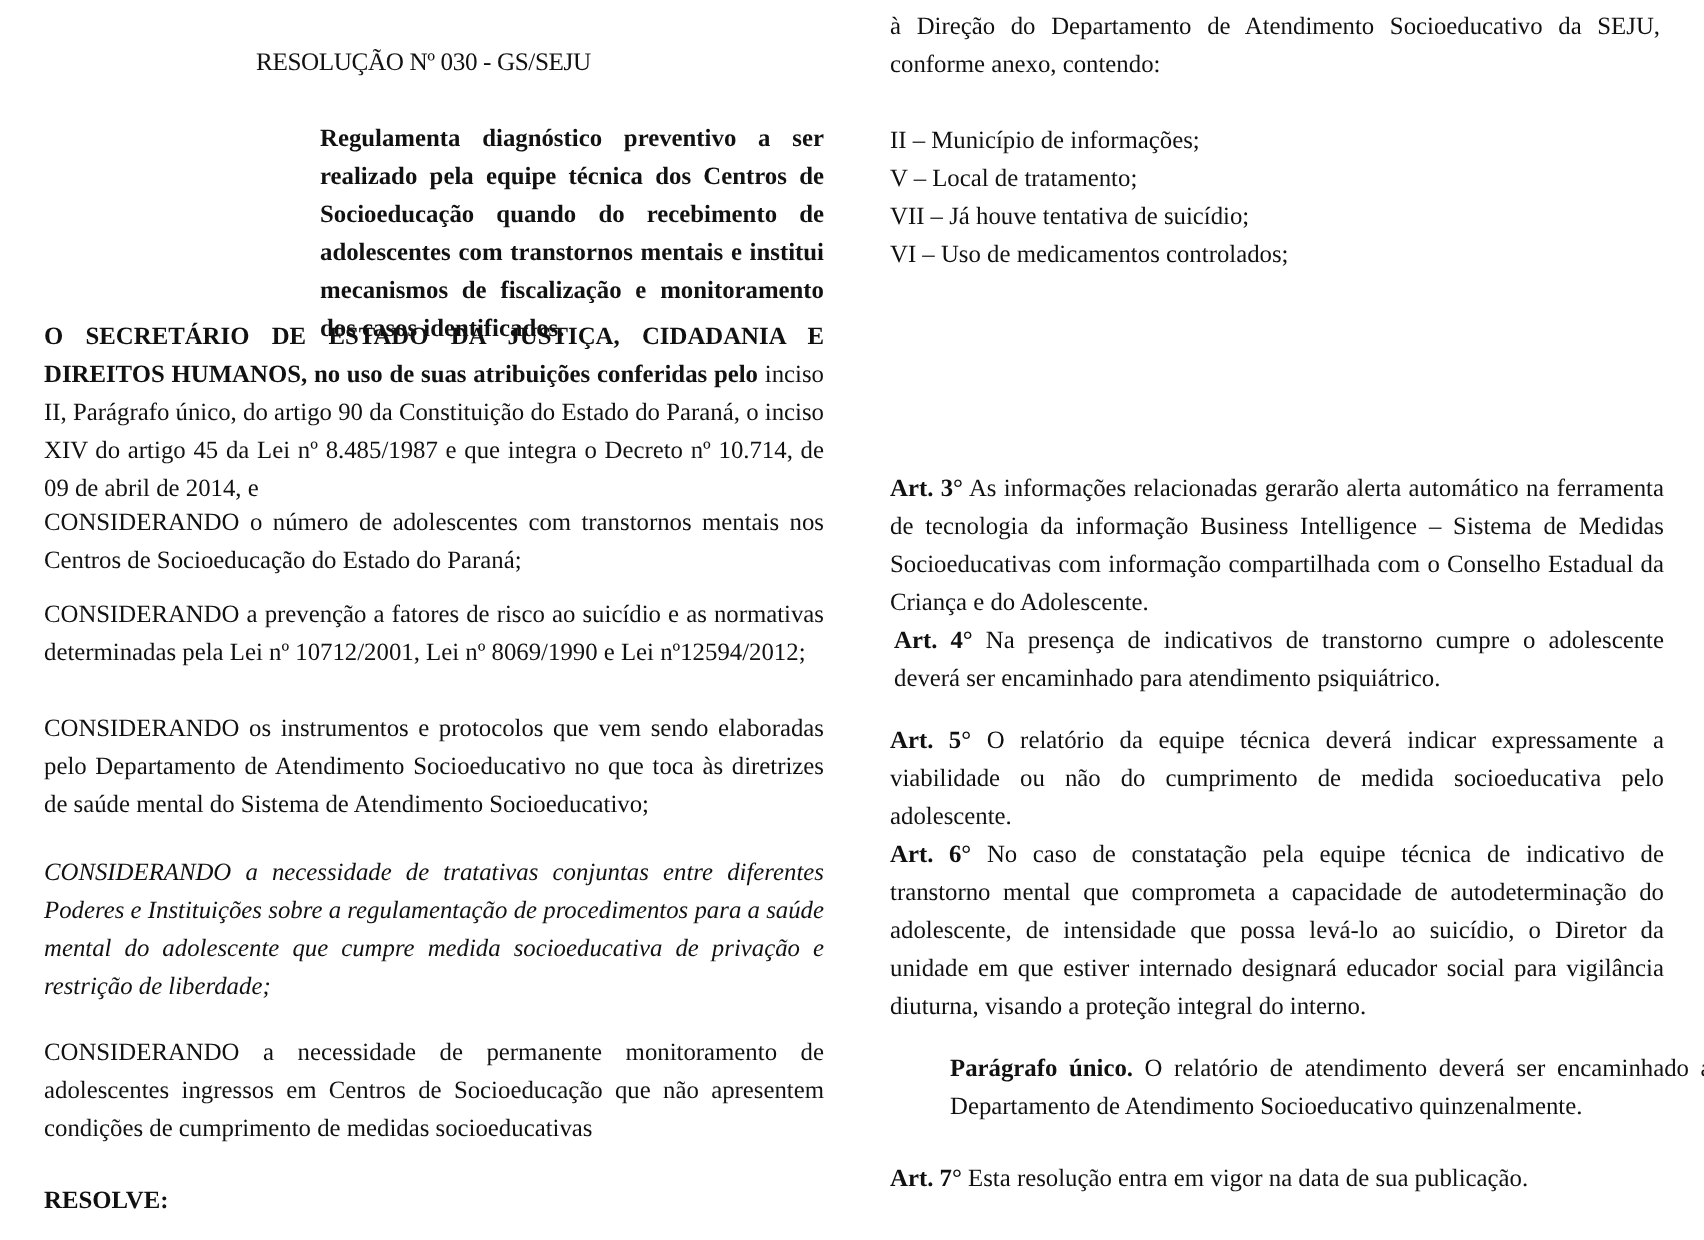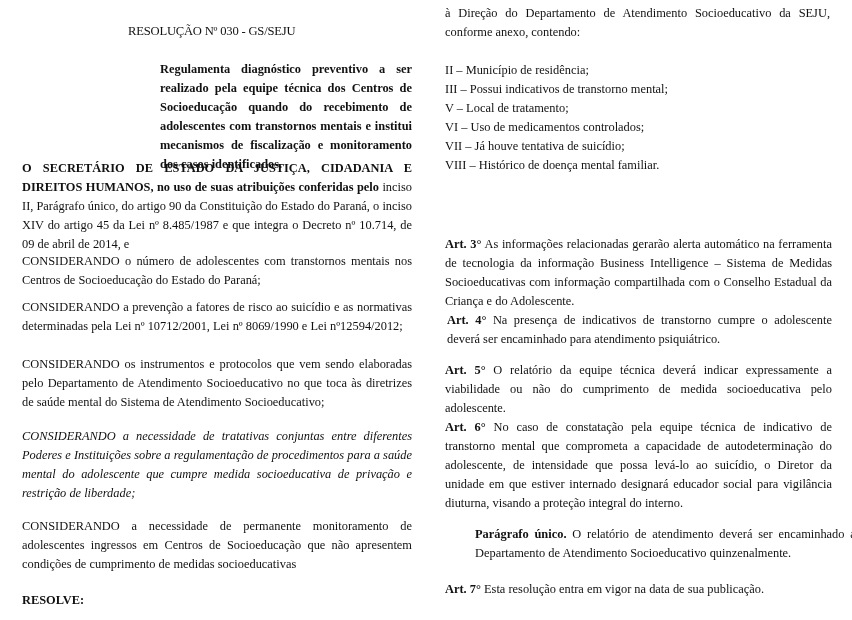--- a/index.html
+++ b/index.html
@@ -49,26 +49,24 @@
   <p class="abs just" style="left:0; top:427px; width:390px;font-style:italic;">CONSIDERANDO a necessidade de tratativas conjuntas entre diferentes Poderes e Instituições sobre a regulamentação de procedimentos para a saúde mental do adolescente que cumpre medida socioeducativa de privação e restrição de liberdade;</p>
   <p class="abs just" style="left:0; top:517px; width:390px;">CONSIDERANDO a necessidade de permanente monitoramento de adolescentes ingressos em Centros de Socioeducação que não apresentem condições de cumprimento de medidas socioeducativas</p>
 
   <p class="abs bold" style="left:0; top:591px;">RESOLVE:</p>
 </div>
 
 <div class="col col-right">
   <p class="abs just" style="left:0; top:4px; width:385px;">à Direção do Departamento de Atendimento Socioeducativo da SEJU, conforme anexo, contendo:</p>
 
   <div class="abs" style="left:0; top:61px;">
-    <div class="list-item">II – Município de residência;</div>
-    <div class="list-item">III – Possui indicativos de transtorno mental;</div>
+    <div class="list-item">II – Município de informações;</div>
     <div class="list-item">V – Local de tratamento;</div>
+    <div class="list-item">VII – Já houve tentativa de suicídio;</div>
     <div class="list-item">VI – Uso de medicamentos controlados;</div>
-    <div class="list-item">VII – Já houve tentativa de suicídio;</div>
-    <div class="list-item">VIII – Histórico de doença mental familiar.</div>
   </div>
 
   <p class="abs just" style="left:0; top:235px; width:387px;"><span class="bold">Art. 3°</span><span> As informações relacionadas gerarão alerta automático na ferramenta de tecnologia da informação Business Intelligence – Sistema de Medidas Socioeducativas com informação compartilhada com o Conselho Estadual da Criança e do Adolescente.</span></p>
 
   <p class="abs just" style="left:2px; top:311px; width:385px;"><span class="bold">Art. 4°</span><span> Na presença de indicativos de transtorno cumpre o adolescente deverá ser encaminhado para atendimento psiquiátrico.</span></p>
 
   <p class="abs just" style="left:0; top:361px; width:387px;"><span class="bold">Art. 5°</span><span> O relatório da equipe técnica deverá indicar expressamente a viabilidade ou não do cumprimento de medida socioeducativa pelo adolescente.</span></p>
 
   <p class="abs just" style="left:0; top:418px; width:387px;"><span class="bold">Art. 6°</span><span> No caso de constatação pela equipe técnica de indicativo de transtorno mental que comprometa a capacidade de autodeterminação do adolescente, de intensidade que possa levá-lo ao suicídio, o Diretor da unidade em que estiver internado designará educador social para vigilância diuturna, visando a proteção integral do interno.</span></p>
 

